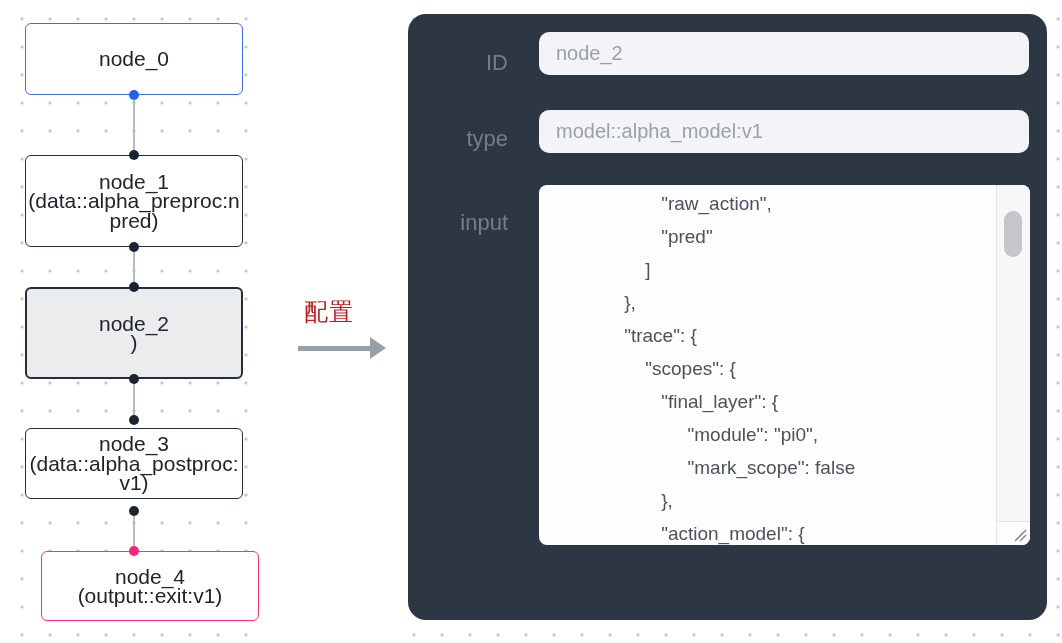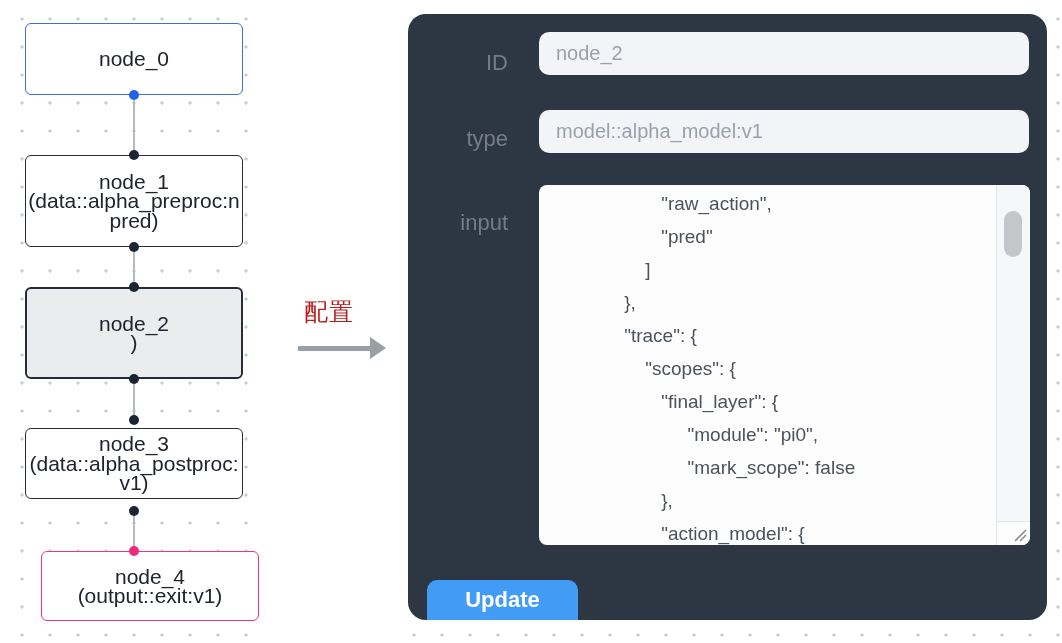--- a/index.html
+++ b/index.html
@@ -187,14 +187,13 @@
       <div class="scroll-thumb"></div>
     </div>
     <div class="scroll-corner">
       <svg class="resize-icon" width="16" height="16" viewBox="0 0 16 16">
         <line x1="4" y1="15" x2="15" y2="4" stroke="#8a8d92" stroke-width="1.6"></line>
         <line x1="9" y1="15" x2="15" y2="9" stroke="#8a8d92" stroke-width="1.6"></line>
       </svg>
     </div>
   </div>
 
-  <button class="update-btn">Update</button>
 </div>
 
 </body></html>

